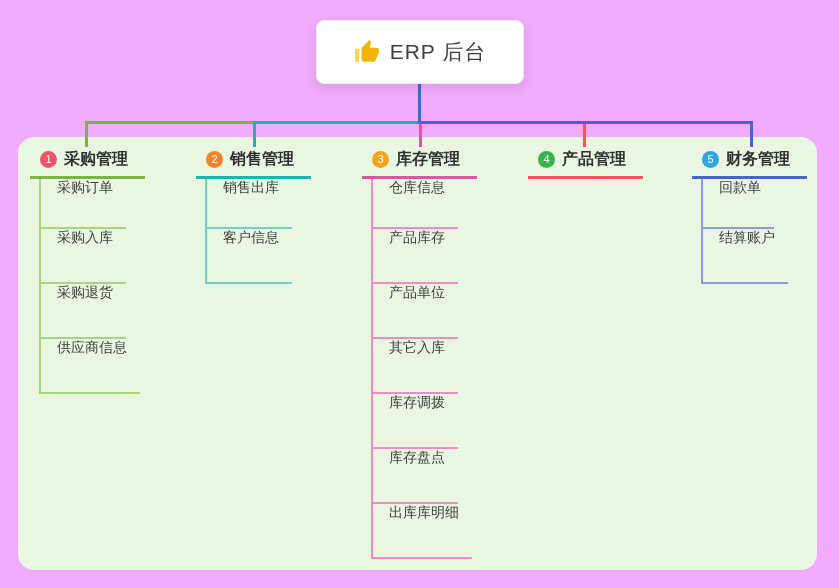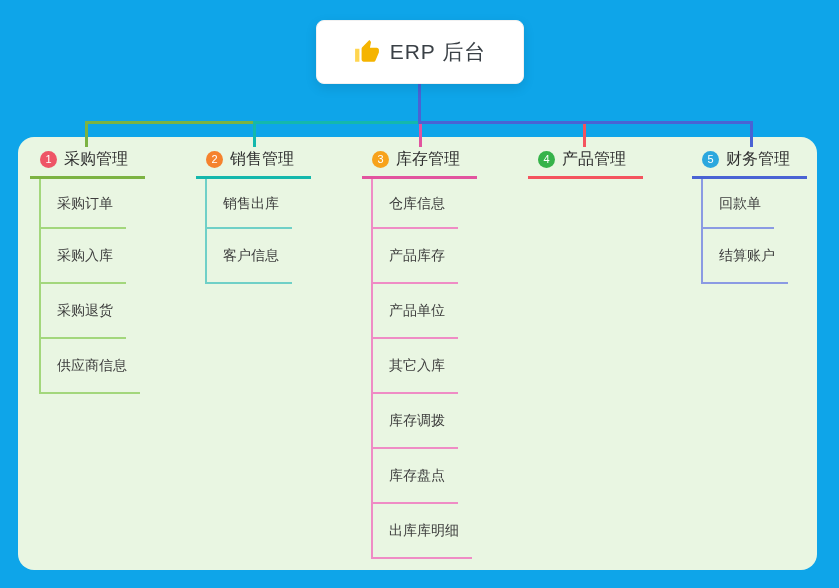--- a/index.html
+++ b/index.html
@@ -1,18 +1,18 @@
 <!DOCTYPE html>
 <html><head>
 <meta charset="utf-8">
 <style>
   html,body { margin:0; padding:0; background:#ffffff; }
   body { font-family: "Liberation Sans", "DejaVu Sans", sans-serif; }
 
-  .canvas { position:relative; width:839px; height:588px; background:#0ea5e9; overflow:hidden; }
+  .canvas { position:relative; width:839px; height:588px; background:#f0abfc; overflow:hidden; }
 
   .panel {
     position:absolute; left:18px; top:137px; width:799px; height:433px;
     background:#e9f6e2; border-radius:16px;
   }
 
   
   .root-node {
     position:absolute; left:316px; top:20px; width:208px; height:64px;
     background:#ffffff; border:1px solid #f1f1f1; border-radius:8px;
@@ -47,28 +47,28 @@
     padding:2px 0 6px 10px;
     border-bottom:3px solid var(--c);
     cursor:pointer;
   }
   .badge {
     width:17px; height:17px; border-radius:50%;
     background:var(--badge); color:#ffffff;
     font-size:11px; line-height:17px; text-align:center;
     flex:0 0 auto;
   }
-  .branch-label { font-size:16px; font-weight:400; color:#303030; white-space:nowrap; }
+  .branch-label { font-size:16px; font-weight:700; color:#303030; white-space:nowrap; }
 
   .children { margin-left:9px; border-left:2px solid var(--cl); }
   .child {
     height:55px; box-sizing:border-box;
-    display:flex; align-items:center;
+    display:flex; align-items:flex-start;
     width:max-content;
-    padding:8px 13px 7px 16px;
+    padding:0 13px 7px 16px;
     border-bottom:2px solid var(--cl);
     cursor:pointer;
   }
   .child:first-child { height:50px; }
   .child-label { font-size:14px; color:#3d3d3d; white-space:nowrap; }
 </style>
 </head>
 <body>
 
 <div class="canvas">

